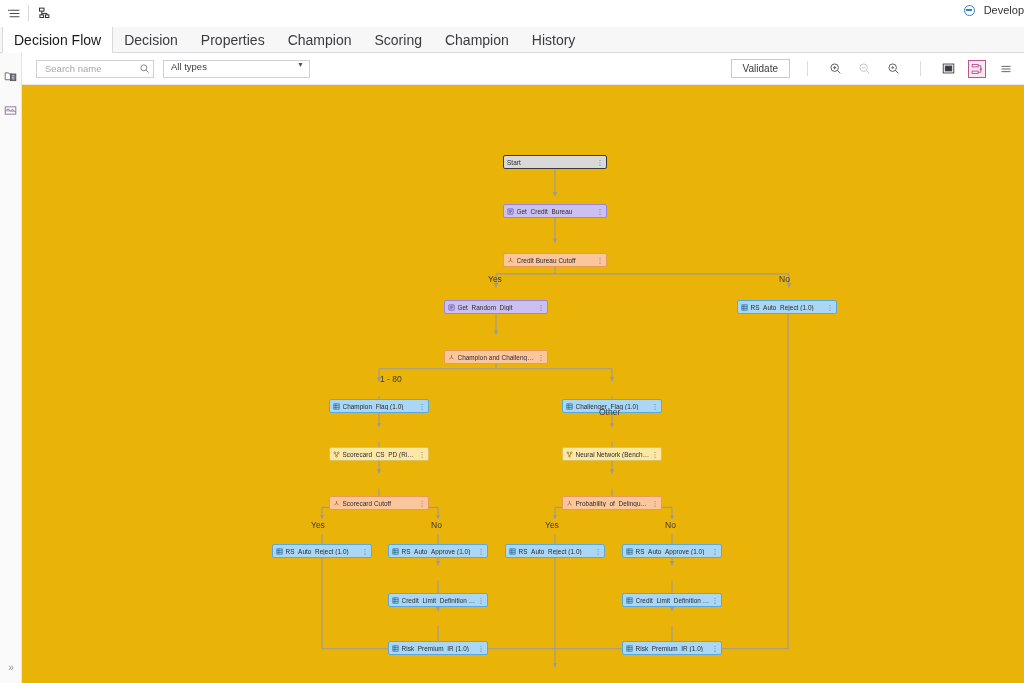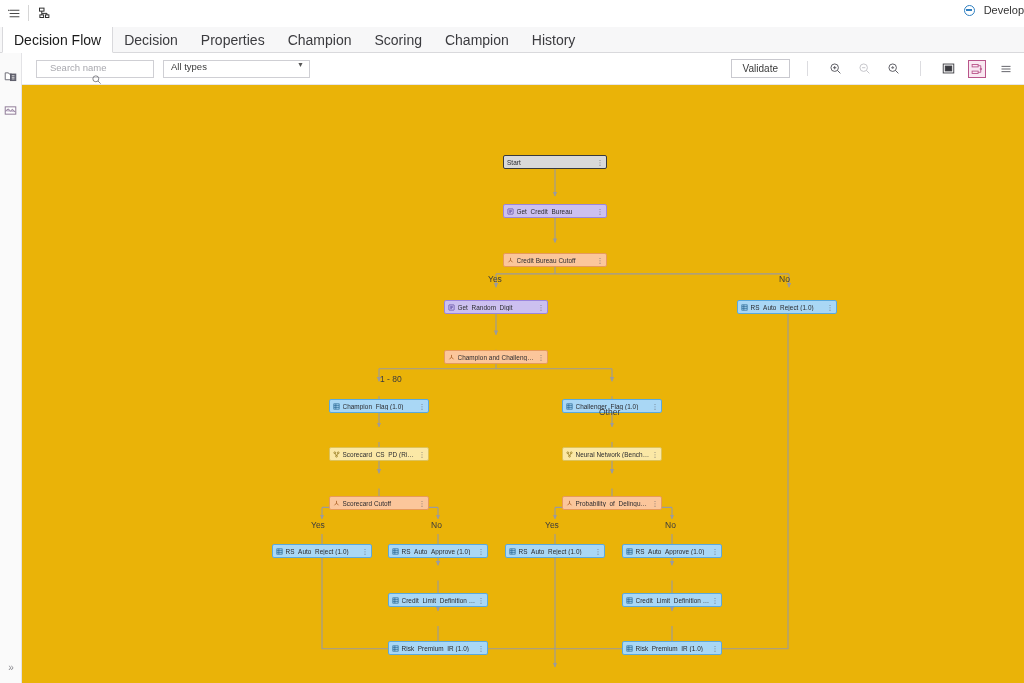--- a/index.html
+++ b/index.html
@@ -137,21 +137,20 @@
     border-bottom: 1px solid #e6e6e9;
     background: #ffffff;
   }
   .search-box {
     width: 118px; height: 18px;
     border: 1px solid #cfcfd4;
     background: #fff;
     display: flex; align-items: center;
     padding: 0 4px 0 6px;
     position: relative;
-    flex-direction: column;
   }
   .search-box input {
     border: none; outline: none;
     font-size: 9.5px;
     font-family: "Liberation Sans", sans-serif;
     width: 96px;
     color: #3a3a3a;
     background: transparent;
   }
   .search-box input::placeholder { color: #a8a8ae; }

